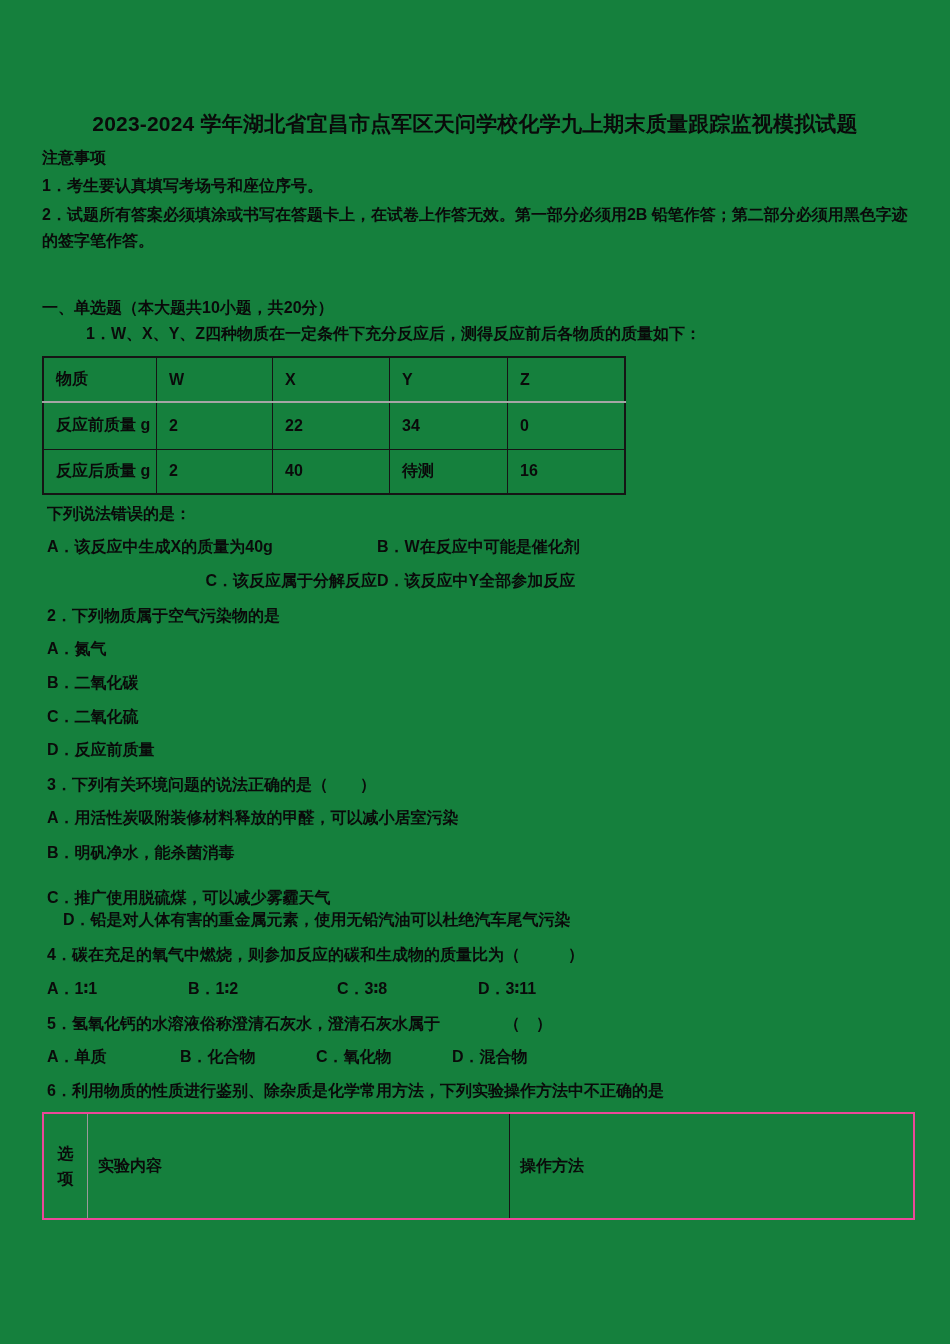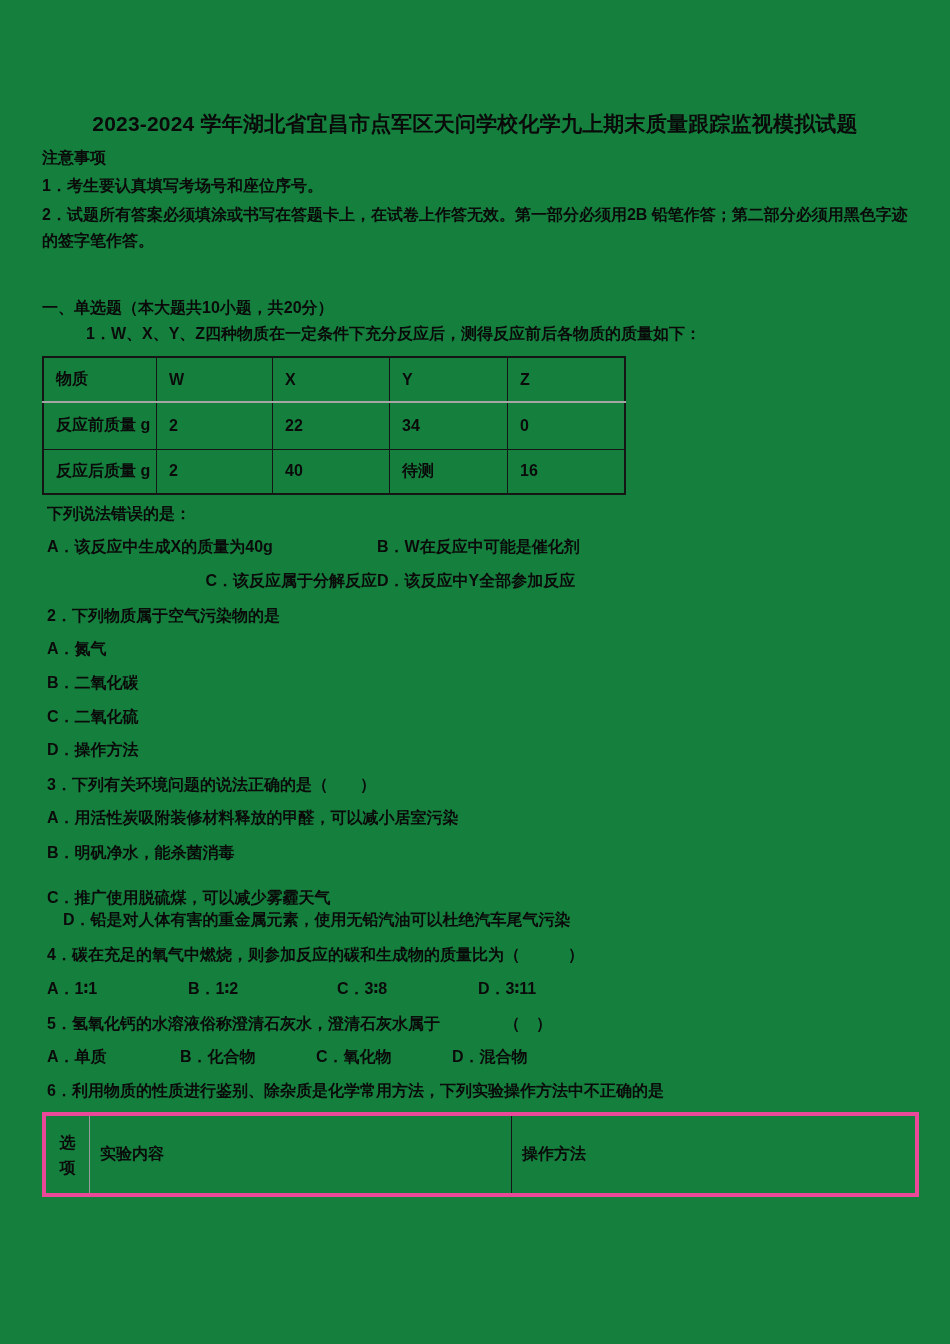--- a/index.html
+++ b/index.html
@@ -75,21 +75,21 @@
   .q4-opts .o2 { display:inline-block; width:141px; }
 
   .q5-stem { top:1014px; left:47px; }
   .q5-opts { top:1047px; }
   .q5-opts .o0 { display:inline-block; width:133px; }
   .q5-opts .o1 { display:inline-block; width:136px; }
   .q5-opts .o2 { display:inline-block; width:136px; }
 
   .q6-stem { top:1081px; left:47px; }
 
-  .t2 { top:1112px; left:42px; border:4px solid #ec4899; height:85px; }
+  .t2 { top:1112px; left:42px; border:2px solid #ec4899; height:108px; }
   .t2 td {
     border:1px solid #151515;
     font-size:16px;
     vertical-align:middle;
     padding:0 0 0 10px;
     overflow:hidden;
   }
   .t2 .c0 { width:43px; text-align:center; padding:0; border-right-color:#9a9a9a; }
   .t2 .c1 { width:411px; }
   .t2 .c2 { width:393px; }
@@ -148,21 +148,21 @@
     <span class="opt-a-wide">A．该反应中生成X的质量为40g</span><span>B．W在反应中可能是催化剂</span>
   </div>
   <div class="abs body-text optrow q1-opts-cd">
     <span class="opt-a-wide">C．该反应属于分解反应</span><span>D．该反应中Y全部参加反应</span>
   </div>
 
   <div class="abs body-text q2-stem">2．下列物质属于空气污染物的是</div>
   <div class="abs body-text q2-a">A．氮气</div>
   <div class="abs body-text q2-b">B．二氧化碳</div>
   <div class="abs body-text q2-c">C．二氧化硫</div>
-  <div class="abs body-text q2-d">D．操作方法</div>
+  <div class="abs body-text q2-d">D．反应前质量</div>
 
   <div class="abs body-text q3-stem">3．下列有关环境问题的说法正确的是（　　）</div>
   <div class="abs body-text q3-a">A．用活性炭吸附装修材料释放的甲醛，可以减小居室污染</div>
   <div class="abs body-text q3-b">B．明矾净水，能杀菌消毒</div>
   <div class="abs body-text q3-c">C．推广使用脱硫煤，可以减少雾霾天气</div>
   <div class="abs body-text q3-d">D．铅是对人体有害的重金属元素，使用无铅汽油可以杜绝汽车尾气污染</div>
 
   <div class="abs body-text q4-stem">4．碳在充足的氧气中燃烧，则参加反应的碳和生成物的质量比为（　　　）</div>
   <div class="abs body-text optrow q4-opts">
     <span class="o0">A．1∶1</span><span class="o1">B．1∶2</span><span class="o2">C．3∶8</span><span>D．3∶11</span>

